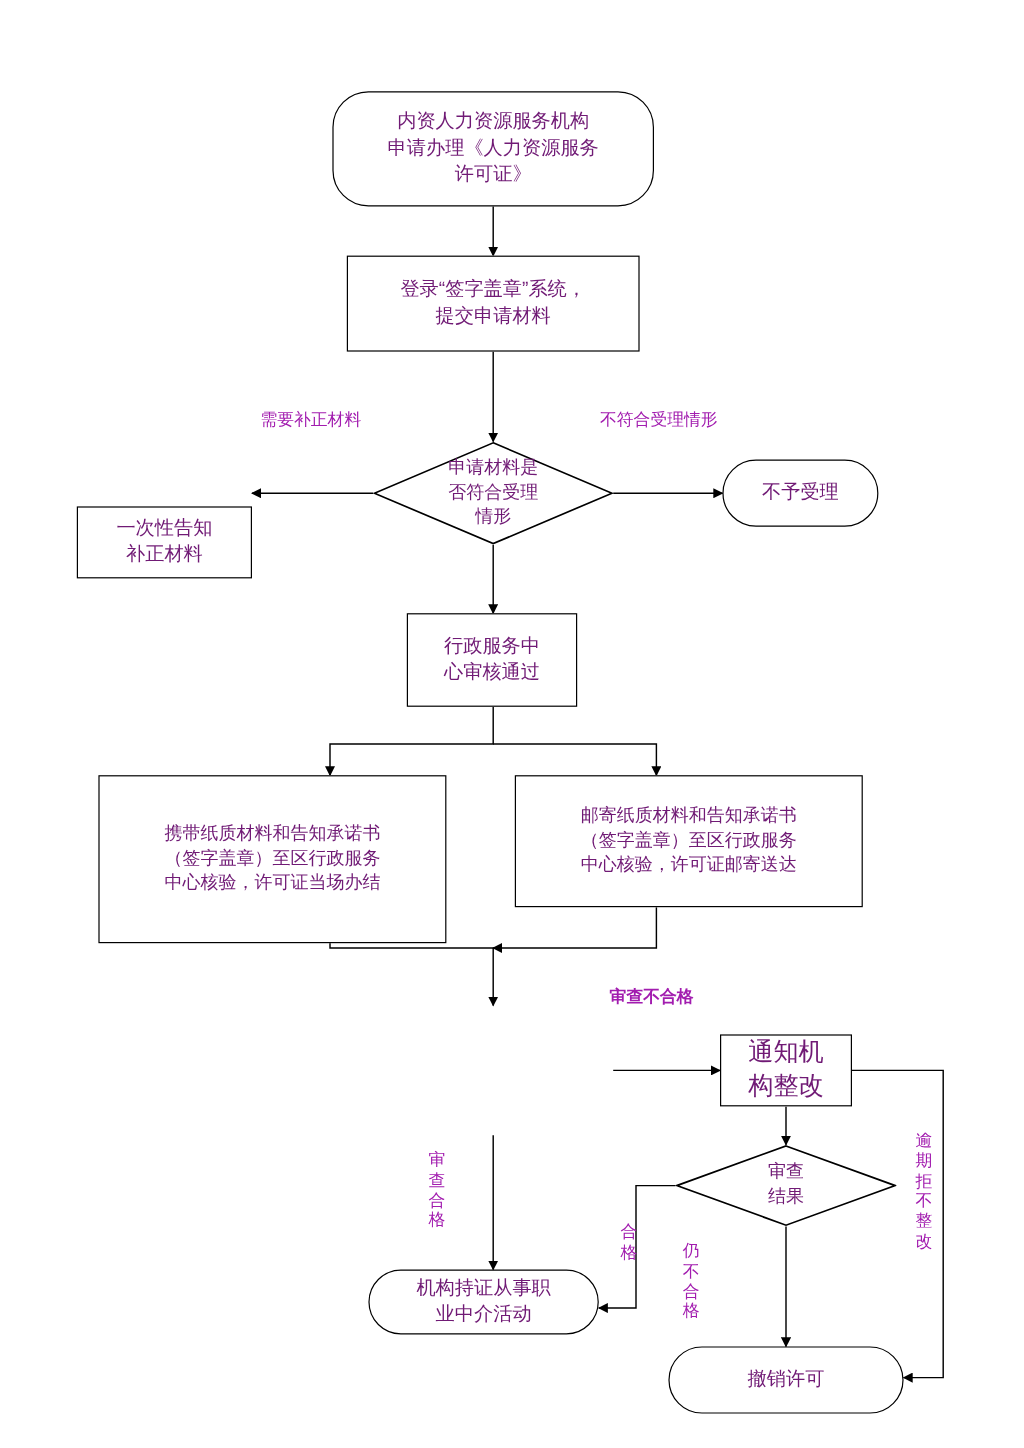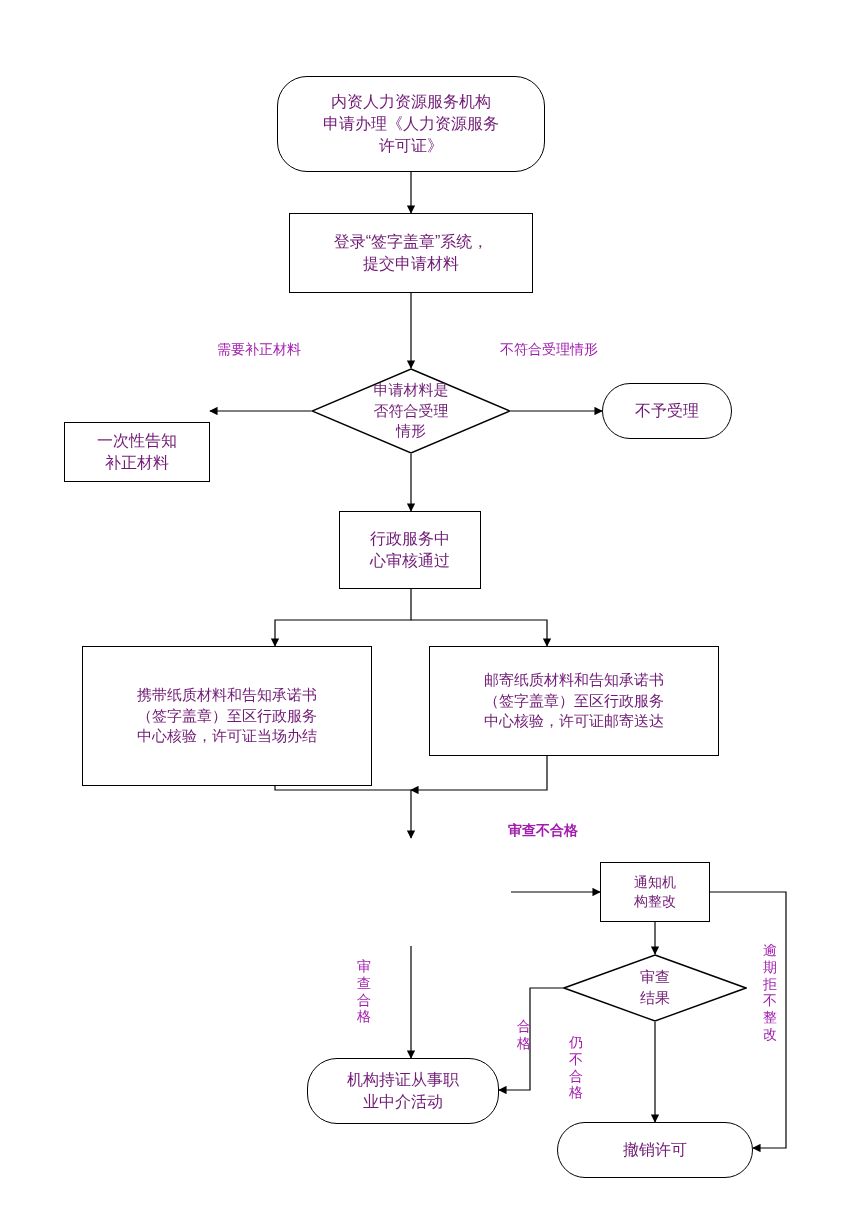--- a/index.html
+++ b/index.html
@@ -159,34 +159,34 @@
 中心核验，许可证当场办结</span>
   </div>
 
   <div class="node rect" style="left:429px; top:646px; width:290px; height:110px; font-size:15px;">
     <span class="txt">邮寄纸质材料和告知承诺书
 （签字盖章）至区行政服务
 中心核验，许可证邮寄送达</span>
   </div>
 
 
-  <div class="node rect" style="left:600px; top:862px; width:110px; height:60px; font-size:14px;">
+  <div class="node rect" style="left:600px; top:862px; width:110px; height:60px; font-size:21px;">
     <span class="txt">通知机
 构整改</span>
   </div>
 
   <div class="node diamond" style="left:563px; top:954px; width:184px; height:68px; font-size:15px;">
     <svg class="dshape" viewBox="0 0 184 68" preserveAspectRatio="none">
       <polygon points="92,1 183,34 92,67 1,34" fill="#fff" stroke="#000" stroke-width="1.4" vector-effect="non-scaling-stroke"></polygon>
     </svg>
     <span class="txt">审查
 结果</span>
   </div>
 
-  <div class="node stadium" style="left:307px; top:1058px; width:192px; height:66px; font-size:16px;">
+  <div class="node stadium" style="left:307px; top:1058px; width:192px; height:54px; font-size:16px;">
     <span class="txt">机构持证从事职
 业中介活动</span>
   </div>
 
   <div class="node stadium" style="left:557px; top:1122px; width:196px; height:56px; font-size:16px;">
     <span class="txt">撤销许可</span>
   </div>
 
   <div class="edge-label" style="left:217px; top:341px;">需要补正材料</div>
 

